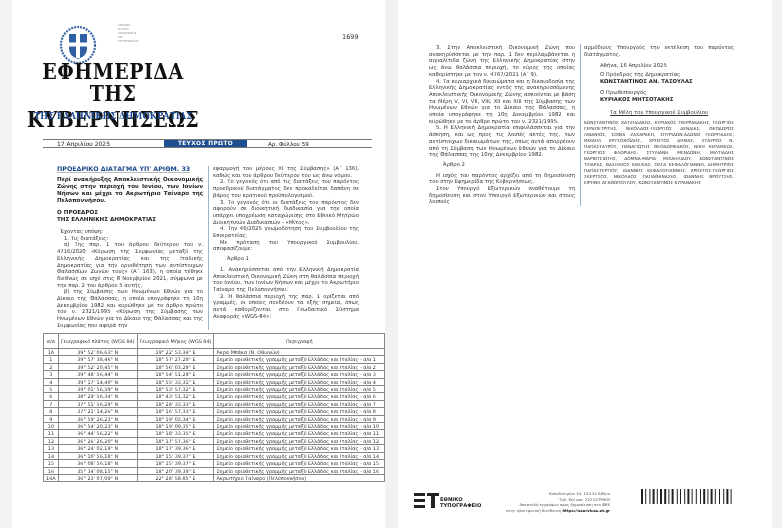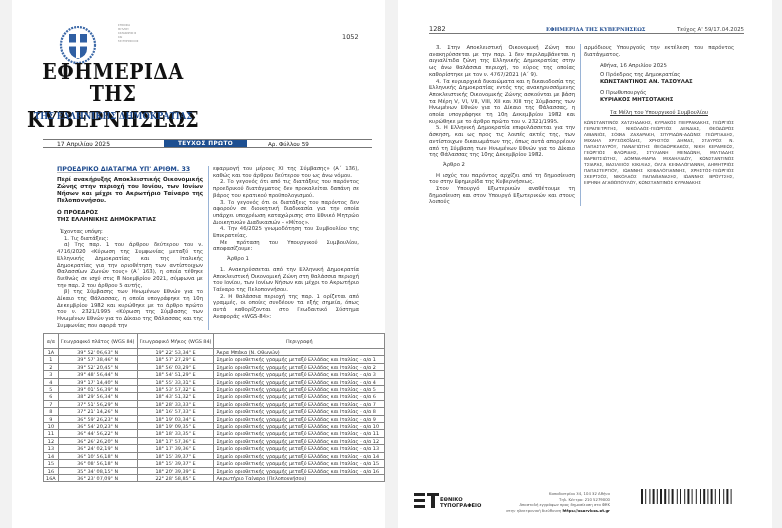--- a/index.html
+++ b/index.html
@@ -65,21 +65,21 @@
     <rect x="17" y="9" width="4" height="24" fill="#fff"></rect>
     <rect x="10" y="17.5" width="18" height="4" fill="#fff"></rect>
   </svg>
   <div class="tiny-note">
     <div>ΣΤΟΙΧΕΙΑ</div>
     <div>ΦΥΛΛΟΥ</div>
     <div>ΚΑΤΑΧΩΡΙΣΗΣ</div>
     <div>ΚΑΙ</div>
     <div>ΤΑΥΤΟΠΟΙΗΣΗΣ</div>
   </div>
-  <div class="pagenum" style="left:330px; top:33px;">1052</div>
+  <div class="pagenum" style="left:330px; top:33px;">1699</div>
 
   <div class="masthead1">ΕΦΗΜΕΡΙΔΑ</div>
   <div class="masthead2">ΤΗΣ ΚΥΒΕΡΝΗΣΕΩΣ</div>
   <div class="masthead3">ΤΗΣ ΕΛΛΗΝΙΚΗΣ ΔΗΜΟΚΡΑΤΙΑΣ</div>
 
   <div class="issue-bar">
     <span class="issue-date">17 Απριλίου 2025</span>
     <span class="issue-series">ΤΕΥΧΟΣ ΠΡΩΤΟ</span>
     <span class="issue-sheet">Αρ. Φύλλου 59</span>
   </div>
@@ -225,25 +225,20 @@
           <td class="c">16A</td>
           <td class="c">36° 23' 07,09" N</td>
           <td class="c">22° 28' 58,85" E</td>
           <td>Ακρωτήριο Ταίναρο (Πελοποννήσου)</td>
         </tr>
       </tbody>
   </table>
 </div>
 
 <div class="page" id="page-right">
-  <div class="r-header">
-    <span class="r-pagenum">1282</span>
-    <span class="r-mast">ΕΦΗΜΕΡΙΔΑ ΤΗΣ ΚΥΒΕΡΝΗΣΕΩΣ</span>
-    <span class="r-issue">Τεύχος A' 59/17.04.2025</span>
-  </div>
 
   <div class="col" style="left:31px; top:44px; width:146px;">
     <div class="indent">3. Στην Αποκλειστική Οικονομική Ζώνη που ανακηρύσσεται με την παρ. 1 δεν περιλαμβάνεται η αιγιαλίτιδα ζώνη της Ελληνικής Δημοκρατίας στην ως άνω θαλάσσια περιοχή, το εύρος της οποίας καθορίστηκε με τον ν. 4767/2021 (Α΄ 9).</div>
     <div class="indent">4. Τα κυριαρχικά δικαιώματα και η δικαιοδοσία της Ελληνικής Δημοκρατίας εντός της ανακηρυσσόμενης Αποκλειστικής Οικονομικής Ζώνης ασκούνται με βάση τα Μέρη V, VI, VII, VIII, XII και XIII της Σύμβασης των Ηνωμένων Εθνών για το Δίκαιο της Θάλασσας, η οποία υπογράφηκε τη 10η Δεκεμβρίου 1982 και κυρώθηκε με το άρθρο πρώτο του ν. 2321/1995.</div>
     <div class="indent">5. Η Ελληνική Δημοκρατία επιφυλάσσεται για την άσκηση, και ως προς τις λοιπές ακτές της, των αντίστοιχων δικαιωμάτων της, όπως αυτά απορρέουν από τη Σύμβαση των Ηνωμένων Εθνών για το Δίκαιο της Θάλασσας της 10ης Δεκεμβρίου 1982.</div>
     <div class="article-h">Άρθρο 2</div>
     <div class="indent">Η ισχύς του παρόντος αρχίζει από τη δημοσίευση του στην Εφημερίδα της Κυβερνήσεως.</div>
     <div class="indent">Στον Υπουργό Εξωτερικών αναθέτουμε τη δημοσίευση και στον Υπουργό Εξωτερικών και στους λοιπούς</div>
   </div>
   <div class="vline" style="left:182px; top:44px; height:162px;"></div>

